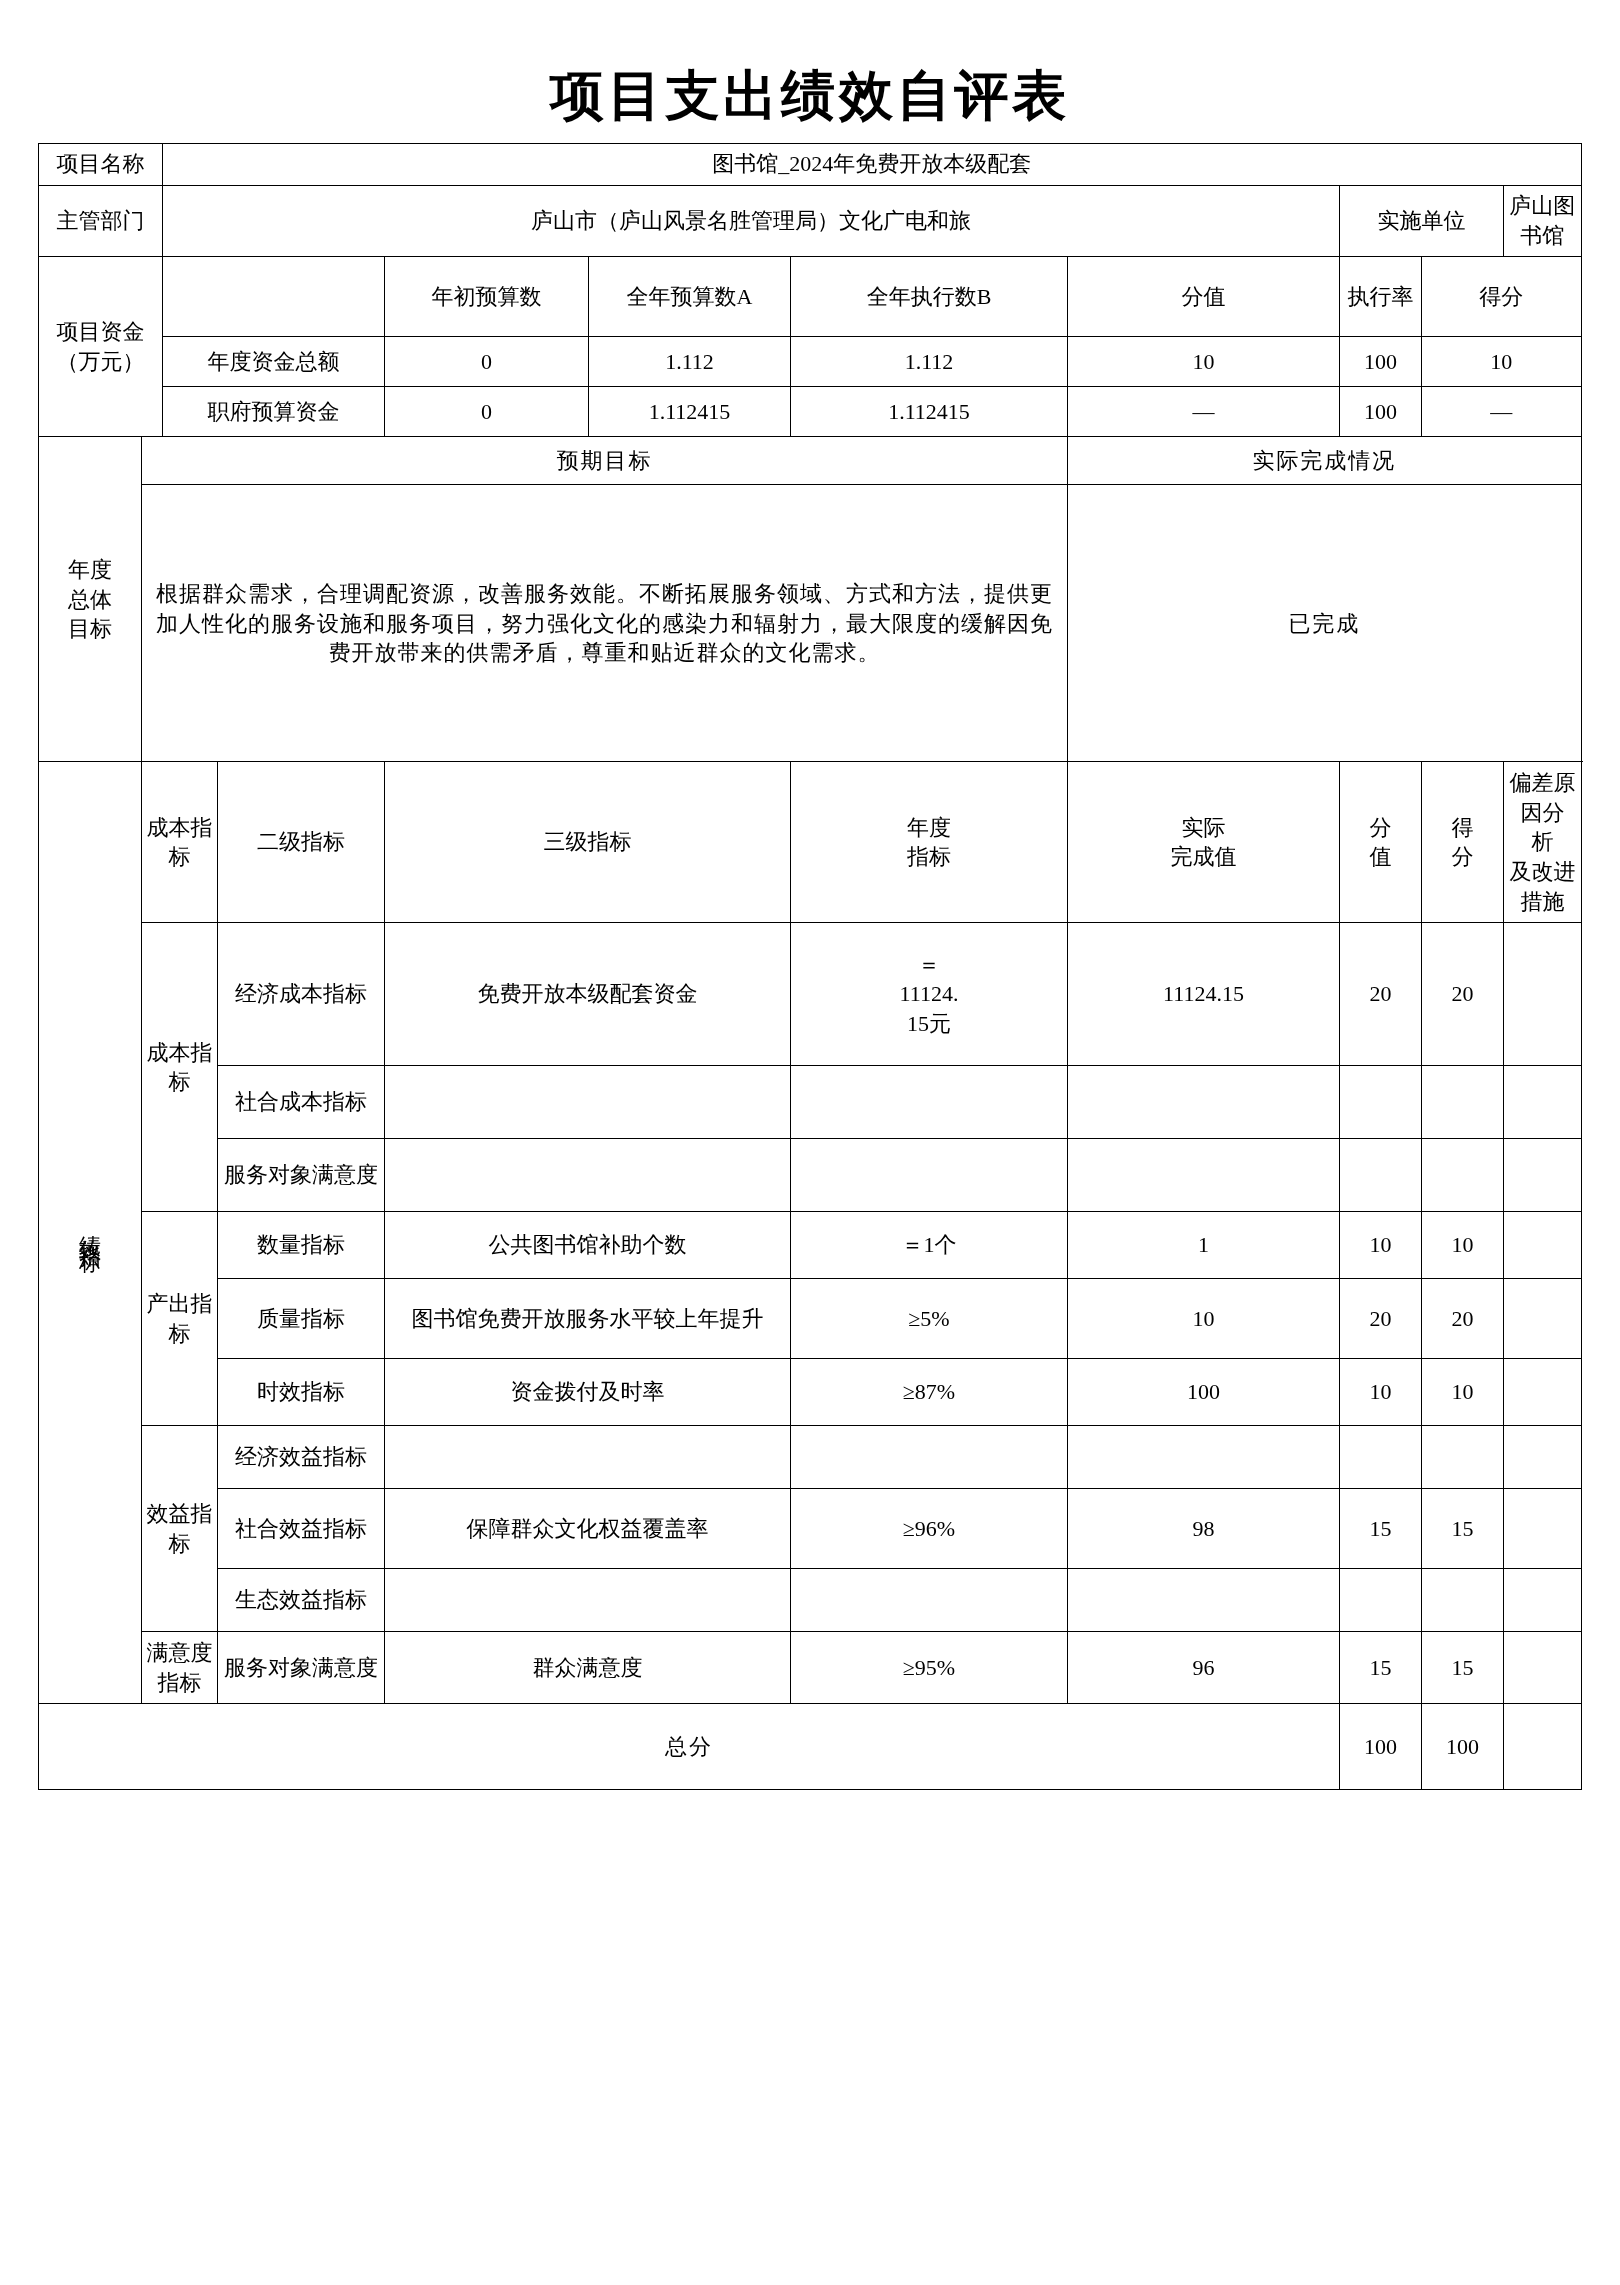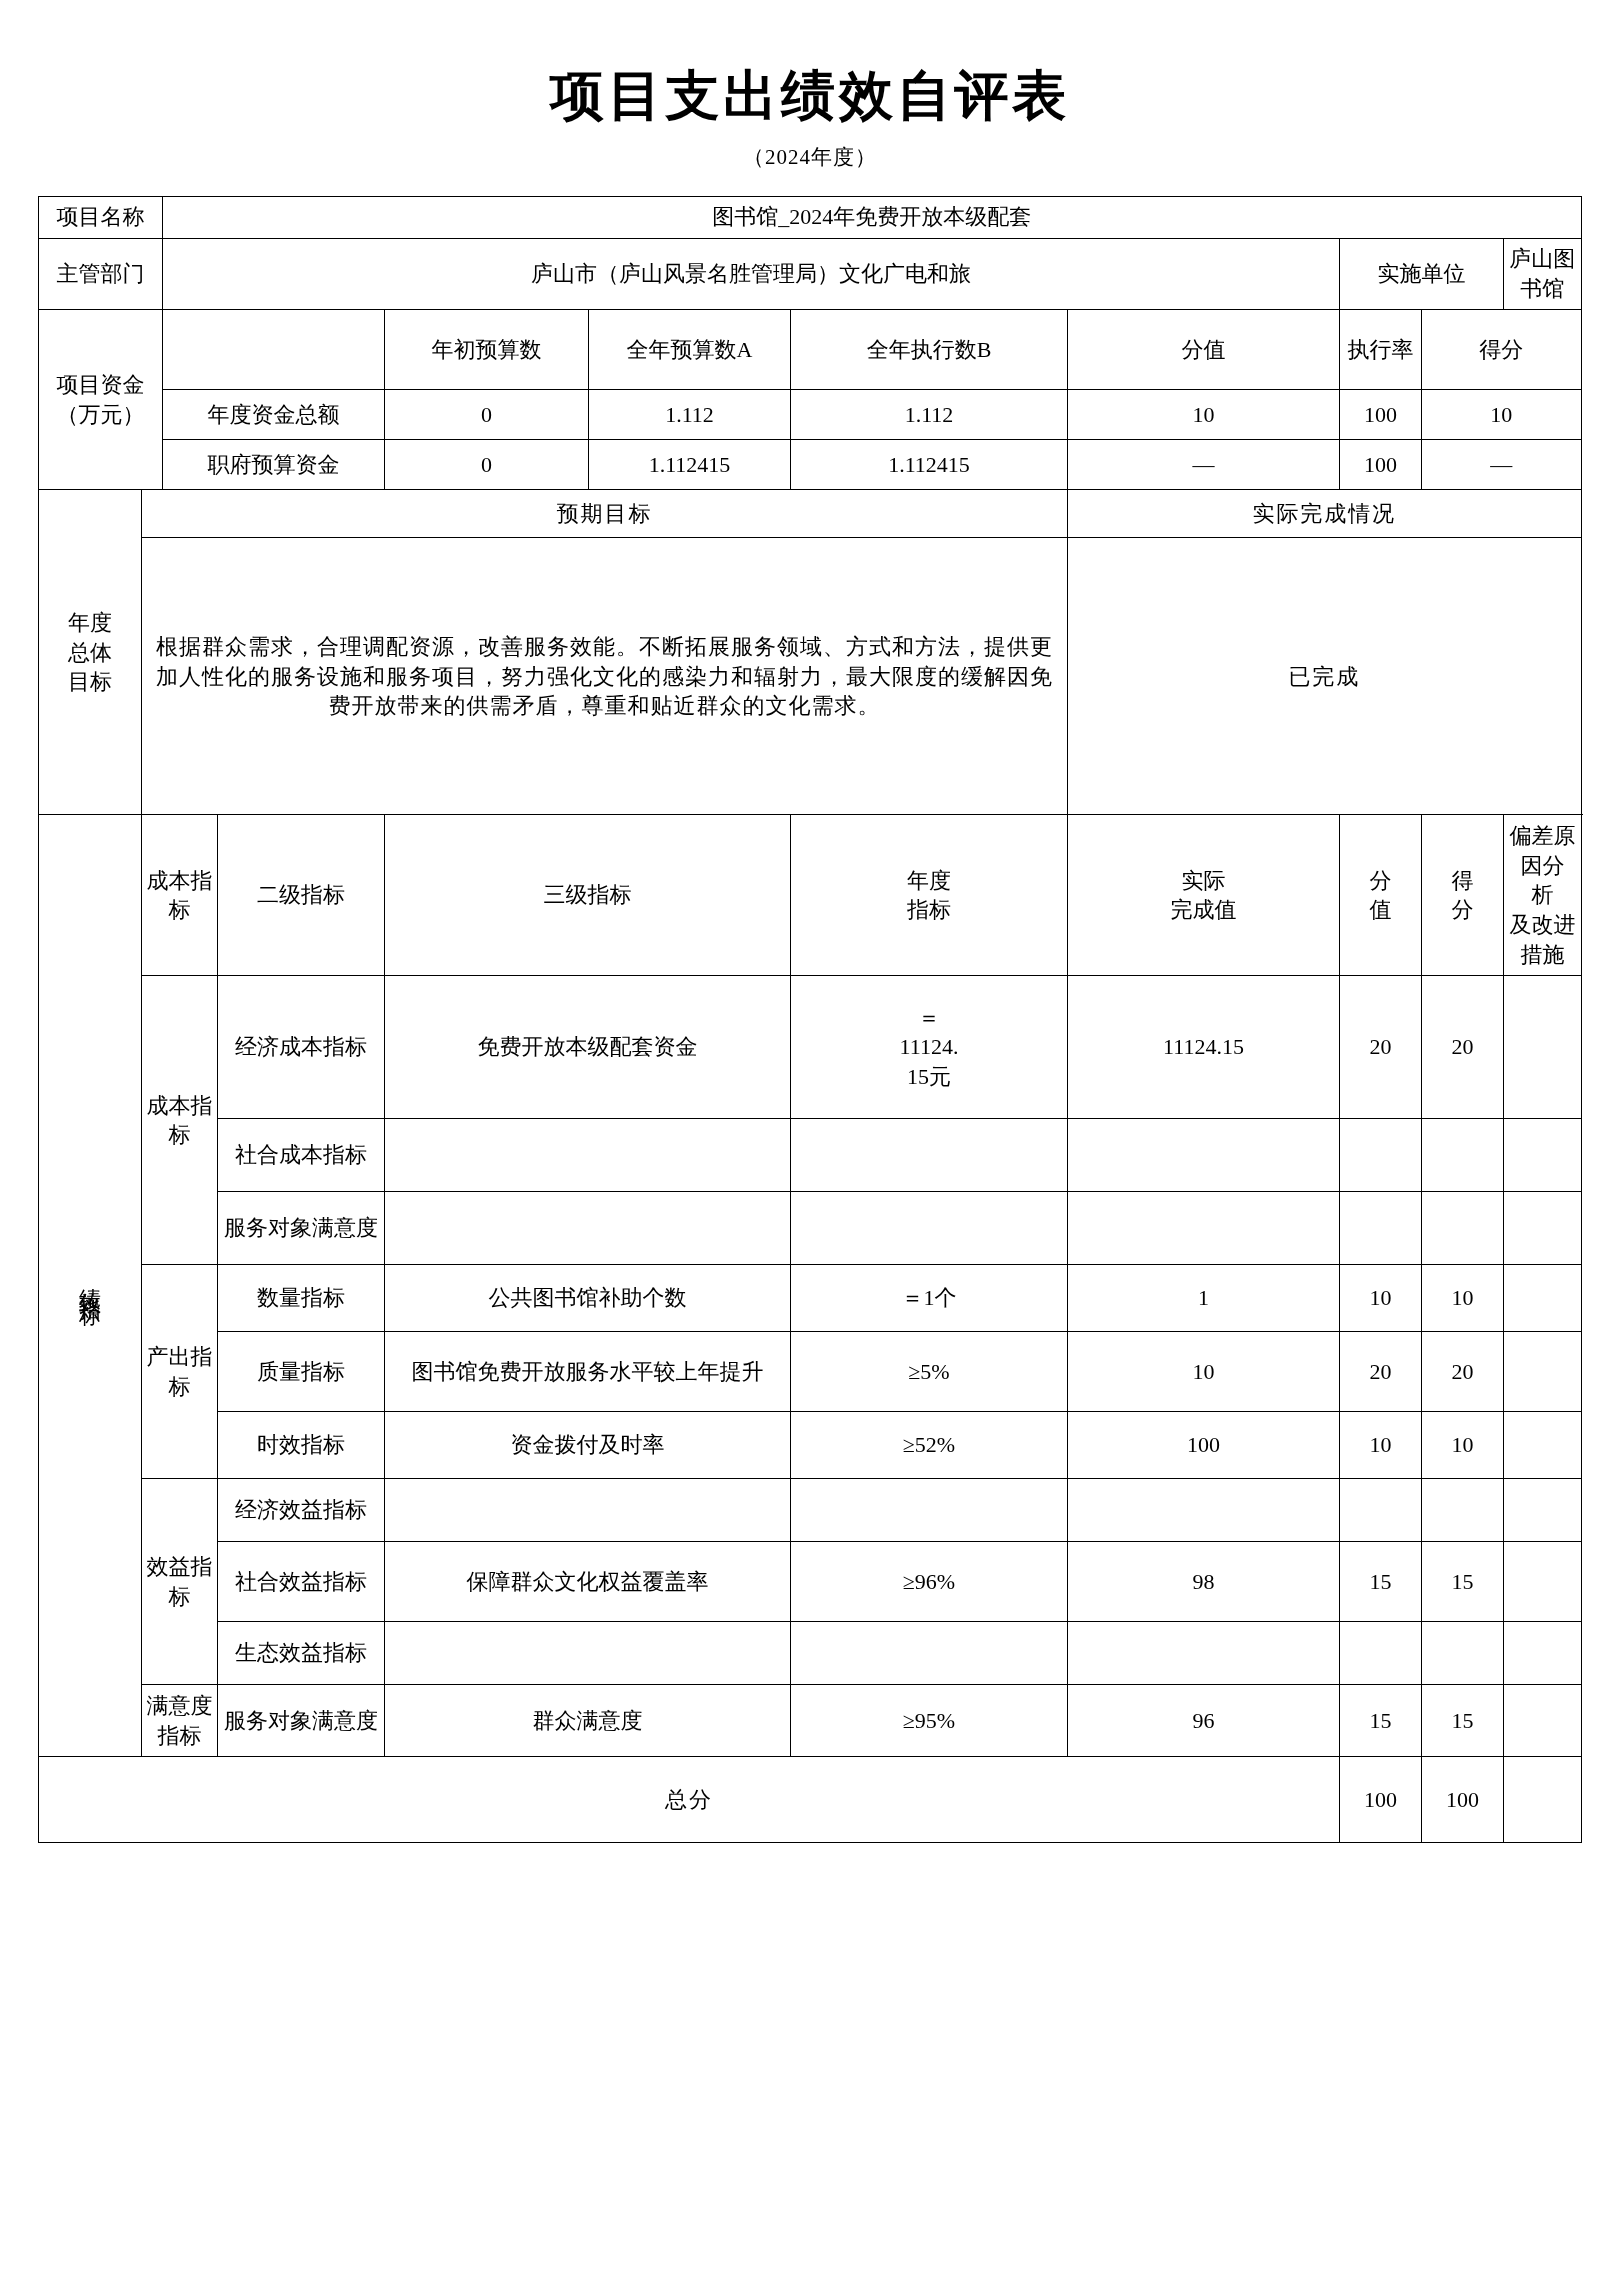--- a/index.html
+++ b/index.html
@@ -83,21 +83,20 @@
     font-size: 26px;
     letter-spacing: 1.9px;
   }
 </style>
 </head>
 <body>
 
 <div class="page">
 
   <div class="doc-title">项目支出绩效自评表</div>
-  <div class="doc-subtitle">（2024年度）</div>
 
   <table class="main">
     <colgroup>
       <col style="width:103px">
       <col style="width:21px">
       <col style="width:55px">
       <col style="width:167px">
       <col style="width:204px">
       <col style="width:202px">
       <col style="width:277px">
@@ -252,21 +251,21 @@
       <td>≥5%</td>
       <td>10</td>
       <td>20</td>
       <td>20</td>
       <td colspan="3"></td>
     </tr>
 
     <tr style="height:67px">
       <td>时效指标</td>
       <td colspan="2" class="lefttext">资金拨付及时率</td>
-      <td>≥52%</td>
+      <td>≥87%</td>
       <td>100</td>
       <td>10</td>
       <td>10</td>
       <td colspan="3"></td>
     </tr>
 
     <tr style="height:63px">
       <td colspan="2" rowspan="3">效益指标</td>
       <td>经济效益指标</td>
       <td colspan="2" class="lefttext"></td>

